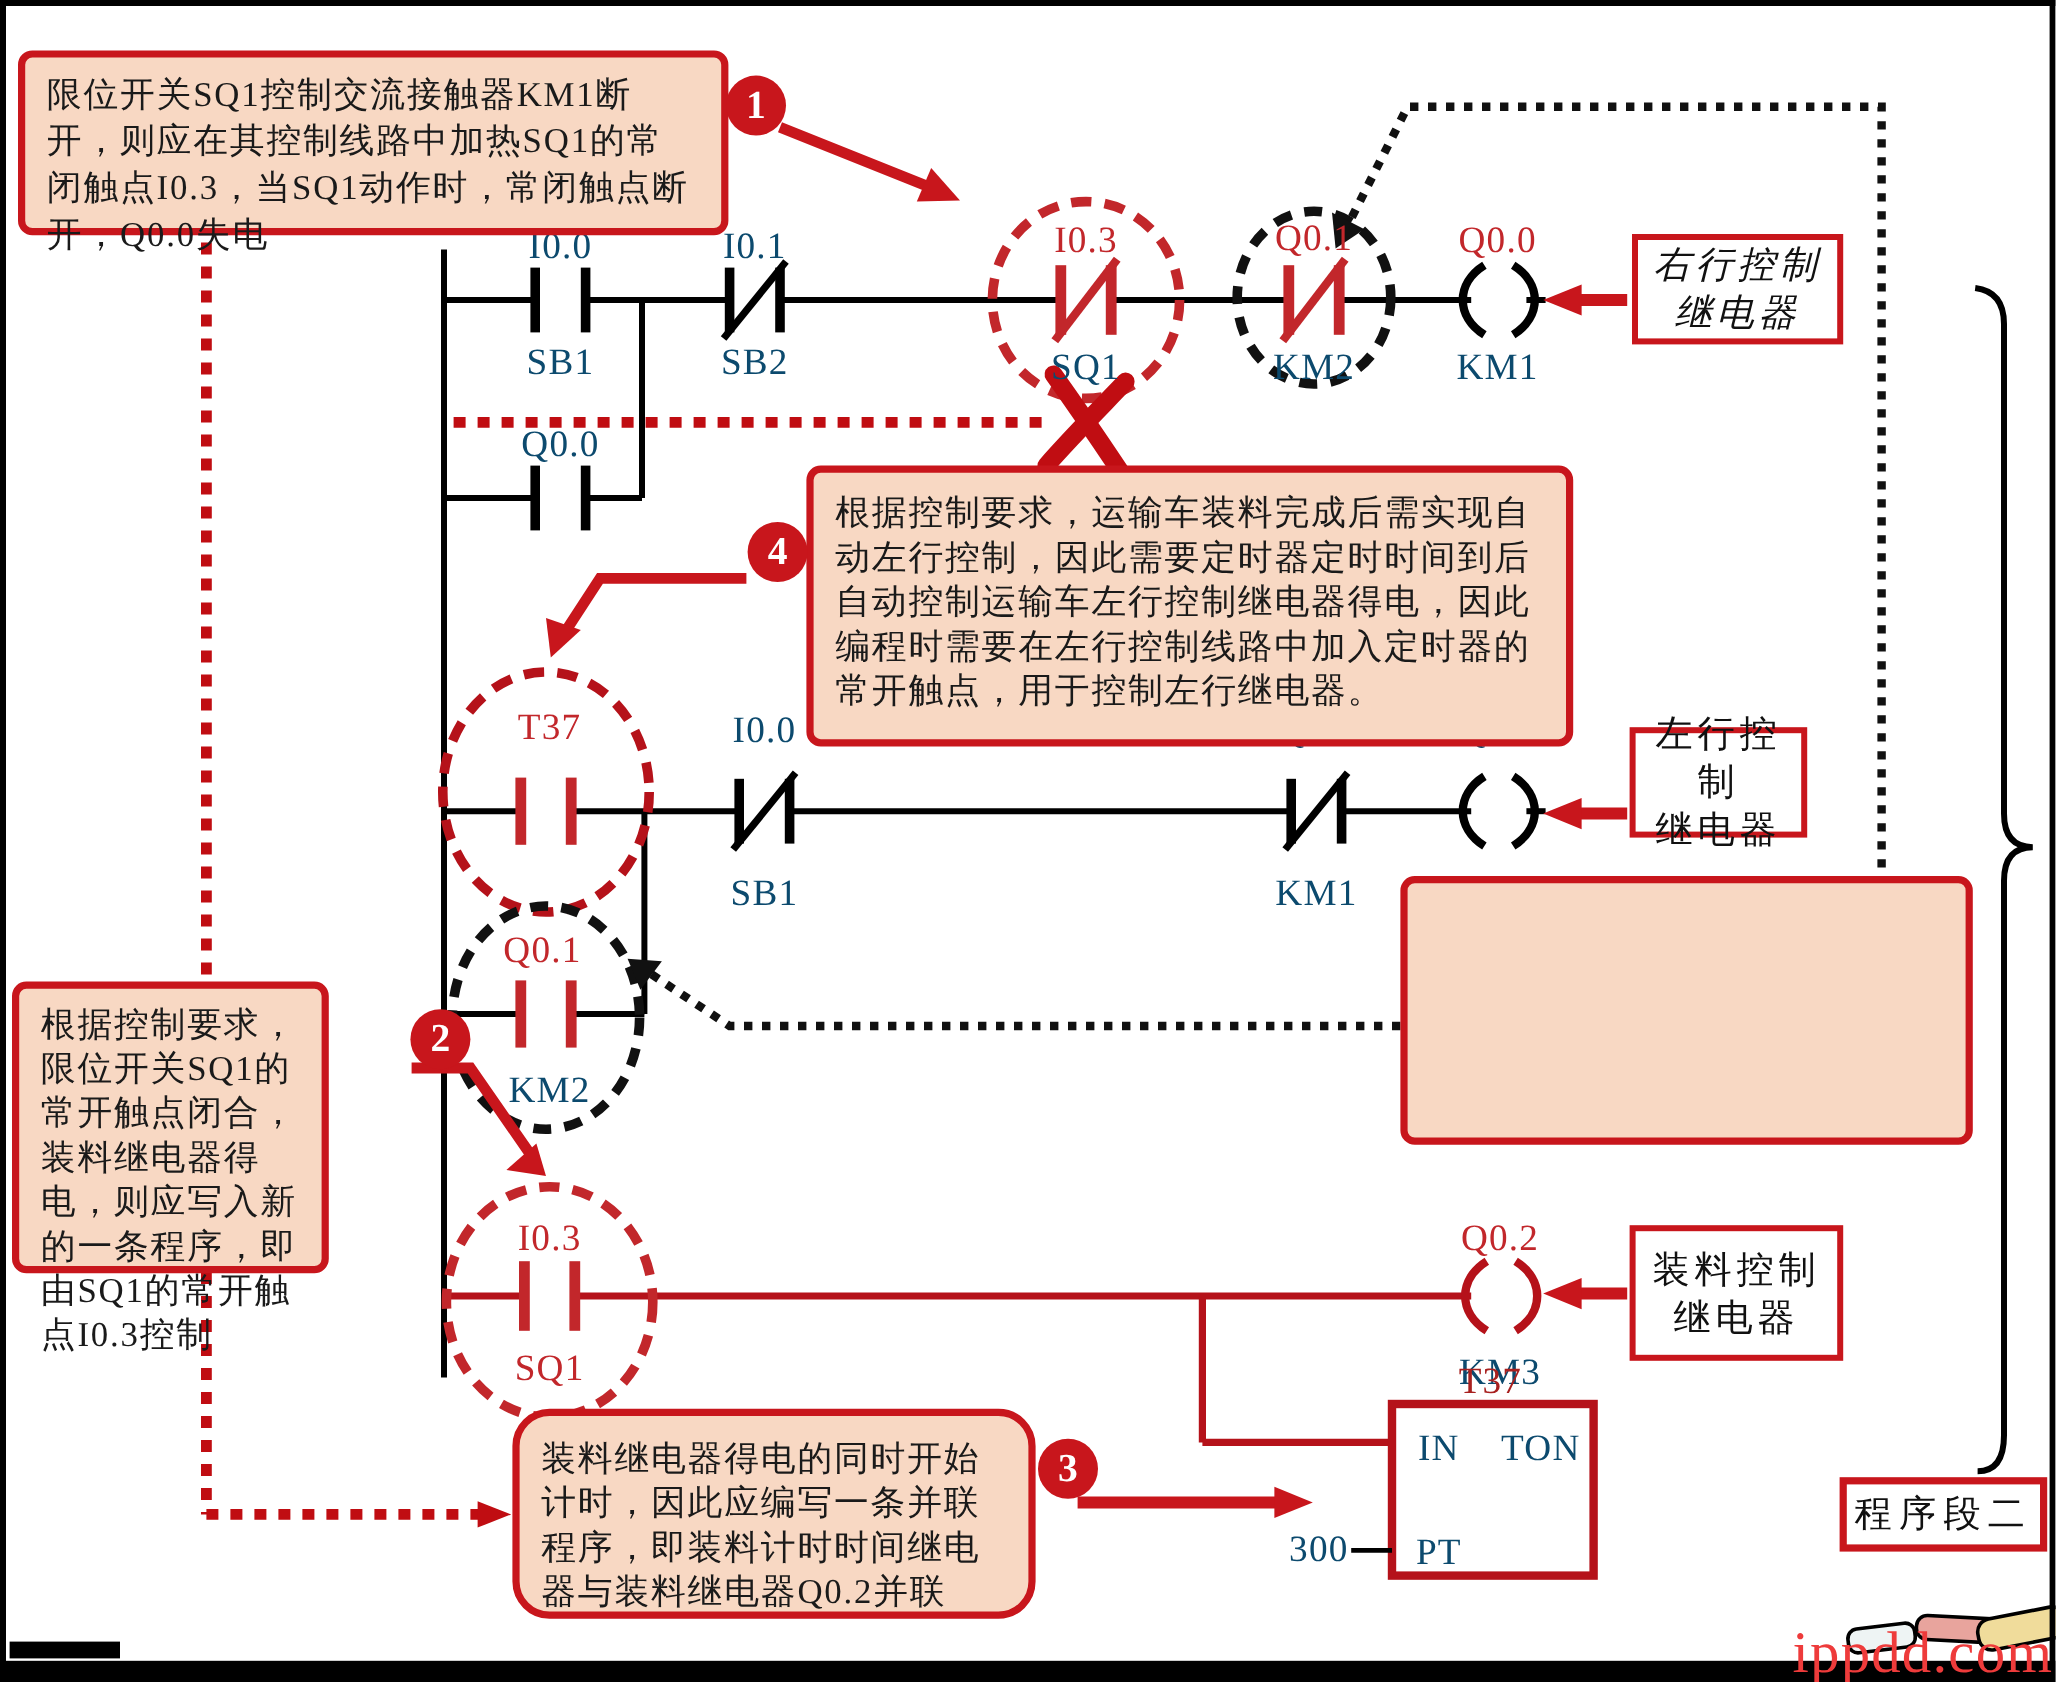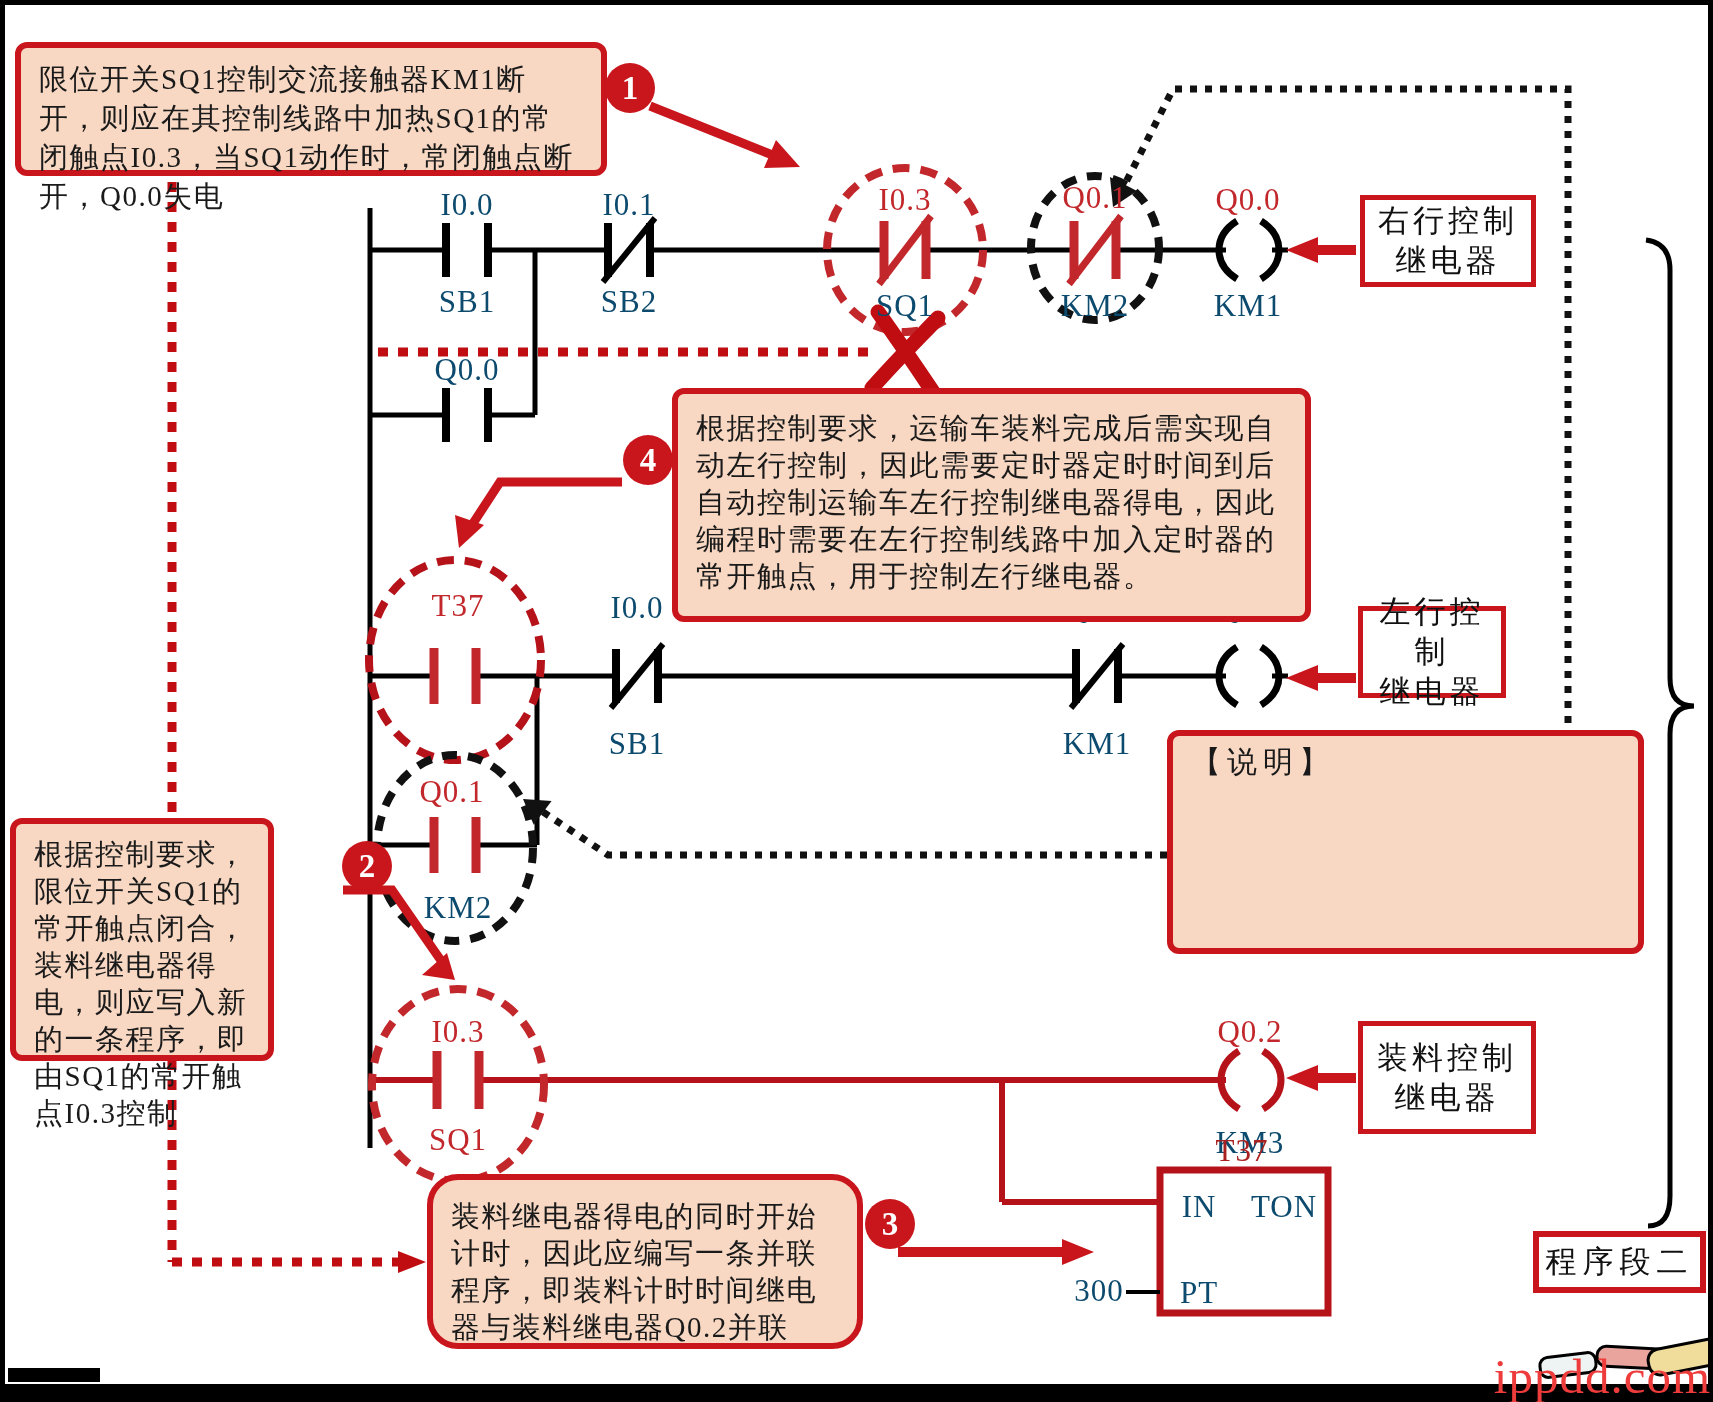--- a/index.html
+++ b/index.html
@@ -221,33 +221,32 @@
 <div class="lbl red" style="left:458px;top:1140px">SQ1</div>
 <div class="lbl red" style="left:1250px;top:1032px">Q0.2</div>
 <div class="lbl" style="left:1250px;top:1143px">KM3</div>
 
 <div class="lbl dkred" style="left:1242px;top:1151px">T37</div>
 <div class="lbl" style="left:1199px;top:1207px">IN</div>
 <div class="lbl" style="left:1284px;top:1207px">TON</div>
 <div class="lbl" style="left:1199px;top:1293px">PT</div>
 <div class="lbl" style="left:1099px;top:1291px">300</div>
 
-<div class="callout" style="left:15px;top:42px;width:592px;height:134px;line-height:39px;">限位开关SQ1控制交流接触器KM1断开，则应在其控制线路中加热SQ1的常闭触点I0.3，当SQ1动作时，常闭触点断开，Q0.0失电</div>
+<div class="callout" style="left:15px;top:42px;width:592px;height:154px;line-height:39px;">限位开关SQ1控制交流接触器KM1断开，则应在其控制线路中加热SQ1的常闭触点I0.3，当SQ1动作时，常闭触点断开，Q0.0失电</div>
 
 <div class="callout" style="left:10px;top:818px;width:264px;height:243px;">根据控制要求，限位开关SQ1的常开触点闭合，装料继电器得电，则应写入新的一条程序，即由SQ1的常开触点I0.3控制</div>
 
 <div class="callout" style="left:427px;top:1174px;width:436px;height:175px;padding-top:18px;border-radius:31px;">装料继电器得电的同时开始计时，因此应编写一条并联程序，即装料计时时间继电器与装料继电器Q0.2并联</div>
 
 <div class="callout" style="left:672px;top:388px;width:639px;height:234px;padding-top:16px;">根据控制要求，运输车装料完成后需实现自动左行控制，因此需要定时器定时时间到后自动控制运输车左行控制继电器得电，因此编程时需要在左行控制线路中加入定时器的常开触点，用于控制左行继电器。</div>
 
 <div class="callout" style="left:1167px;top:730px;width:477px;height:224px;font-size:28px;line-height:36px;padding-top:8px;">
-  <div class="remark-title">【说明】</div>
-</div>
-
-<div class="tagbox" style="left:1360px;top:195px;width:176px;height:92px;">
+</div>
+
+<div class="tagbox" style="left:1360px;top:195px;width:176px;height:92px;font-style:italic;">
   <span>右行控制</span>
   <span>继电器</span>
 </div>
 <div class="tagbox" style="left:1358px;top:606px;width:148px;height:92px;">
   <span>左行控制</span>
   <span>继电器</span>
 </div>
 <div class="tagbox" style="left:1358px;top:1021px;width:178px;height:113px;">
   <span>装料控制</span>
   <span>继电器</span>

